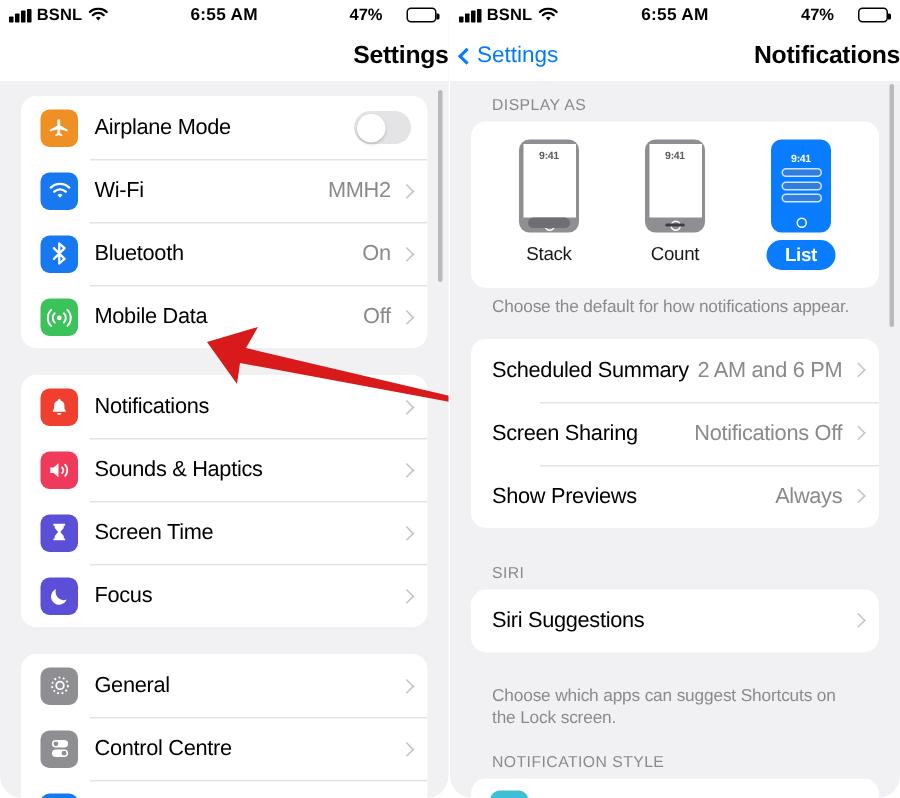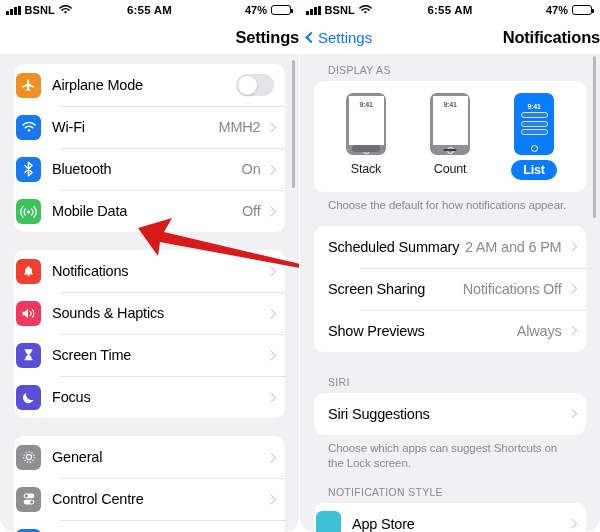--- a/index.html
+++ b/index.html
@@ -35,21 +35,21 @@
   .bars i:nth-child(3) { height: 7.5px; }
   .bars i:nth-child(4) { height: 9px; }
   .carrier { font-size: 11px; font-weight: 600; color: #000; letter-spacing: .1px; }
   .sb-center {
     position: absolute; left: 0; right: 0; top: 0; bottom: 0;
     display: flex; align-items: center; justify-content: center;
     font-size: 11.5px; font-weight: 700; color: #000; letter-spacing: .2px;
     pointer-events: none;
   }
   .sb-right {
-    margin-left: auto; display: flex; align-items: center; gap: 4px;
+    margin-left: auto; display: flex; align-items: center; gap: 16px;
     position: relative; z-index: 2;
   }
   .batt-pct { font-size: 11px; font-weight: 600; color: #000; }
   .batt {
     width: 20px; height: 10px; border: 1.3px solid #000;
     border-radius: 3px; position: relative; padding: 1.2px;
   }
   .batt::after {
     content: ""; position: absolute; right: -3.2px; top: 3px;
     width: 1.8px; height: 4px; background: #000; border-radius: 0 1px 1px 0;
@@ -76,21 +76,21 @@
 
   
   .scroll { position: relative; height: 478px; padding-top: 10px; }
 
   .group {
     background: #ffffff; border-radius: 10px;
     margin: 0 14px 18px 14px; overflow: hidden;
   }
   .row {
     display: flex; align-items: center;
-    height: 42px; padding-left: 2px; padding-right: 11px;
+    height: 42px; padding-left: 13px; padding-right: 11px;
     position: relative;
   }
   .row + .row::before {
     content: ""; position: absolute; left: 46px; right: 0; top: 0;
     height: 1px; background: #e3e3e6;
   }
   .ic {
     width: 25px; height: 25px; border-radius: 6px;
     flex: 0 0 25px; margin-right: 11px;
     display: flex; align-items: center; justify-content: center;
@@ -432,21 +432,21 @@
         </div>
         <div class="row" style="padding-left:14px">
           <span class="label">Show Previews</span>
           <span class="value">Always</span>
           <span class="chev"></span>
         </div>
       </div>
 
       <div class="sec-head" style="padding-top:6px">SIRI</div>
 
-      <div class="group" style="margin-bottom:0">
+      <div class="group" style="margin-bottom:16px">
         <div class="row" style="padding-left:14px">
           <span class="label">Siri Suggestions</span>
           <span class="chev"></span>
         </div>
       </div>
 
       <div class="sec-foot" style="padding-bottom:14px">Choose which apps can suggest Shortcuts on the Lock screen.</div>
 
       <div class="sec-head">NOTIFICATION STYLE</div>
 

